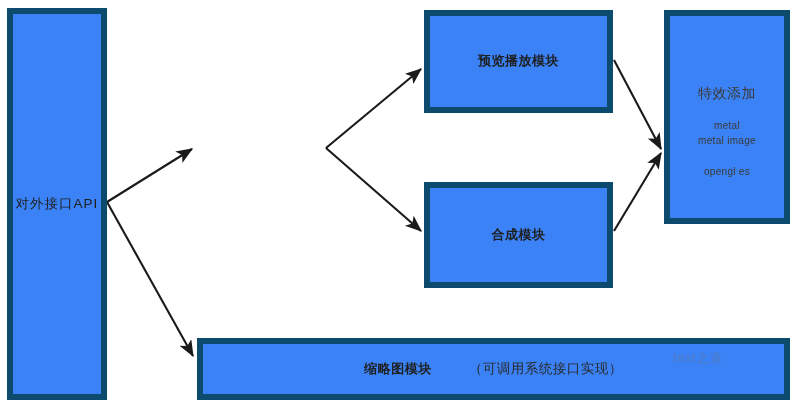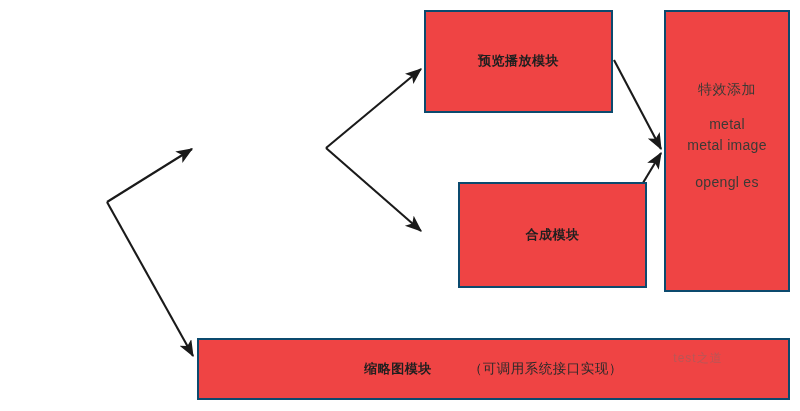--- a/index.html
+++ b/index.html
@@ -13,22 +13,22 @@
   #canvas {
     position: relative;
     width: 800px;
     height: 411px;
     background: #ffffff;
     overflow: hidden;
   }
   .node {
     position: absolute;
     box-sizing: border-box;
-    background: #ef4444;
-    border: 2px solid #0c4a6e;
+    background: #3b82f6;
+    border: 6px solid #0c4a6e;
     display: flex;
     flex-direction: column;
     align-items: center;
     justify-content: center;
     text-align: center;
     color: #1f1f1f;
   }
   .node .label {
     font-size: 13px;
     font-weight: bold;
@@ -64,47 +64,46 @@
     width: 189px;
     height: 103px;
   }
 
   
   #node-composite {
     left: 424px;
     top: 182px;
     width: 189px;
     height: 106px;
-    margin-left: 34px;
   }
 
   
   #node-render {
     left: 664px;
     top: 10px;
     width: 126px;
-    height: 282px;
+    height: 214px;
     justify-content: flex-start;
     padding-top: 66px;
   }
   #node-render .r-title {
     font-size: 14px;
     color: #3c3a36;
     line-height: 1.6;
     letter-spacing: 0.5px;
   }
   #node-render .r-sub {
     font-size: 12.5px;
     color: #3c3a36;
     line-height: 1.55;
     letter-spacing: 0.3px;
   }
   #node-render .r-tech {
     margin-top: 14px;
-    font-size: 14px;
+    font-size: 10px;
     color: #3c3a36;
     line-height: 1.5;
     letter-spacing: 0.3px;
     text-align: center;
   }
 
   
   #node-thumbnail {
     left: 197px;
     top: 338px;
@@ -183,20 +182,23 @@
 
     <line x1="326" y1="148" x2="421" y2="69" stroke="#1a1a1a" stroke-width="2.1" marker-end="url(#arrowhead)"></line>
 
     <line x1="326" y1="148" x2="421" y2="231" stroke="#1a1a1a" stroke-width="2.1" marker-end="url(#arrowhead)"></line>
 
     <line x1="614" y1="60" x2="661" y2="149" stroke="#1a1a1a" stroke-width="2.1" marker-end="url(#arrowhead)"></line>
 
     <line x1="614" y1="231" x2="661" y2="153" stroke="#1a1a1a" stroke-width="2.1" marker-end="url(#arrowhead)"></line>
   </svg>
 
+  <div class="node" id="node-api">
+    <span class="label label-plain">对外接口API</span>
+  </div>
 
 
   <div class="node" id="node-preview">
     <span class="label">预览播放模块</span>
   </div>
 
   <div class="node" id="node-composite">
     <span class="label">合成模块</span>
   </div>
 

